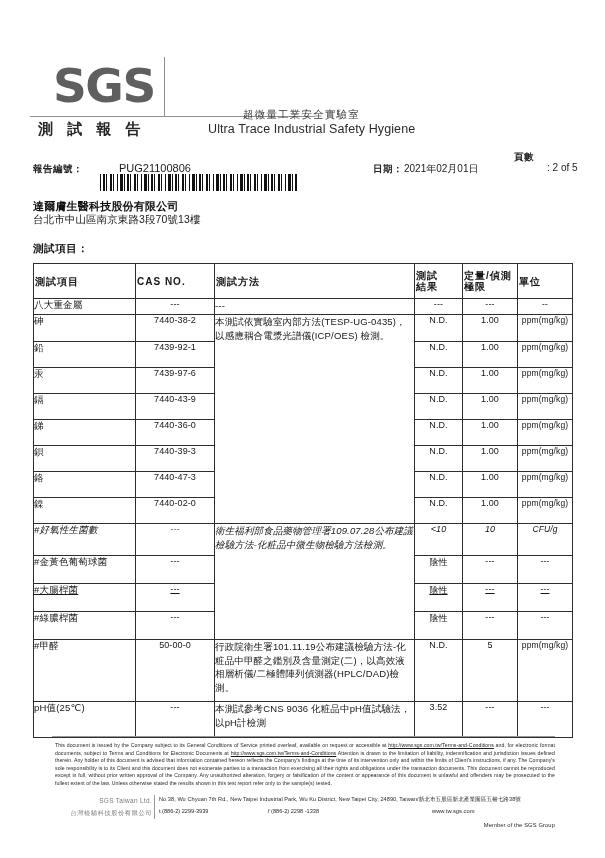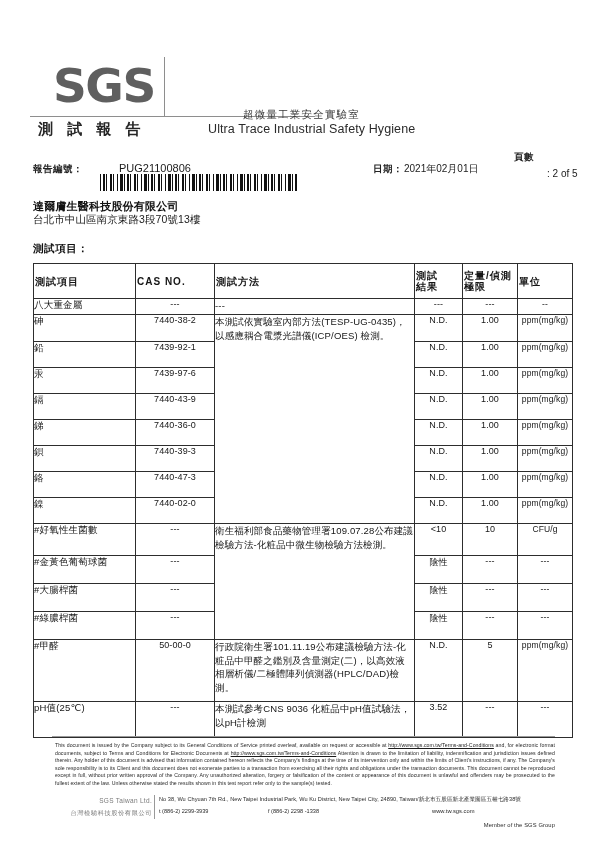--- a/index.html
+++ b/index.html
@@ -95,21 +95,21 @@
   }
   .meta-value {
     font-size: 10px;
     color: #1b1b1b;
   }
   .m-report-label { position: absolute; left: 33px;  top: 163px; }
   .m-report-value { position: absolute; left: 99px;  top: 162px; font-size: 11px; padding-left: 20px; }
   .m-date-label   { position: absolute; left: 373px; top: 163px; }
   .m-date-value   { position: absolute; left: 404px; top: 162px; }
   .m-page-label   { position: absolute; left: 514px; top: 151px; }
-  .m-page-value   { position: absolute; left: 547px; top: 168px; }
+  .m-page-value   { position: absolute; left: 547px; top: 162px; }
 
   .barcode {
     position: absolute;
     left: 100px;
     top: 174px;
     width: 198px;
     height: 17px;
     background-image: repeating-linear-gradient(
       to right,
       #111 0px, #111 1px, #fff 1px, #fff 3px,
@@ -421,36 +421,36 @@
             <td class="cell-limit">1.00</td>
             <td class="cell-unit">ppm(mg/kg)</td>
           </tr>
           <tr style="height: 26px;">
             <td class="cell-item">鎳</td>
             <td class="cell-cas">7440-02-0</td>
             <td class="cell-result">N.D.</td>
             <td class="cell-limit">1.00</td>
             <td class="cell-unit">ppm(mg/kg)</td>
           </tr>
-          <tr style="height: 32px;">
+          <tr style="height: 32px; font-style: italic;">
             <td class="cell-item">#好氧性生菌數</td>
             <td class="cell-cas">---</td>
             <td class="cell-method" rowspan="4">衛生福利部食品藥物管理署109.07.28公布建議檢驗方法-化粧品中微生物檢驗方法檢測。</td>
             <td class="cell-result">&lt;10</td>
             <td class="cell-limit">10</td>
             <td class="cell-unit">CFU/g</td>
           </tr>
           <tr style="height: 28px;">
             <td class="cell-item">#金黃色葡萄球菌</td>
             <td class="cell-cas">---</td>
             <td class="cell-result">陰性</td>
             <td class="cell-limit">---</td>
             <td class="cell-unit">---</td>
           </tr>
-          <tr style="height: 28px;">
+          <tr style="height: 28px; text-decoration: underline;">
             <td class="cell-item">#大腸桿菌</td>
             <td class="cell-cas">---</td>
             <td class="cell-result">陰性</td>
             <td class="cell-limit">---</td>
             <td class="cell-unit">---</td>
           </tr>
           <tr style="height: 28px;">
             <td class="cell-item">#綠膿桿菌</td>
             <td class="cell-cas">---</td>
             <td class="cell-result">陰性</td>

